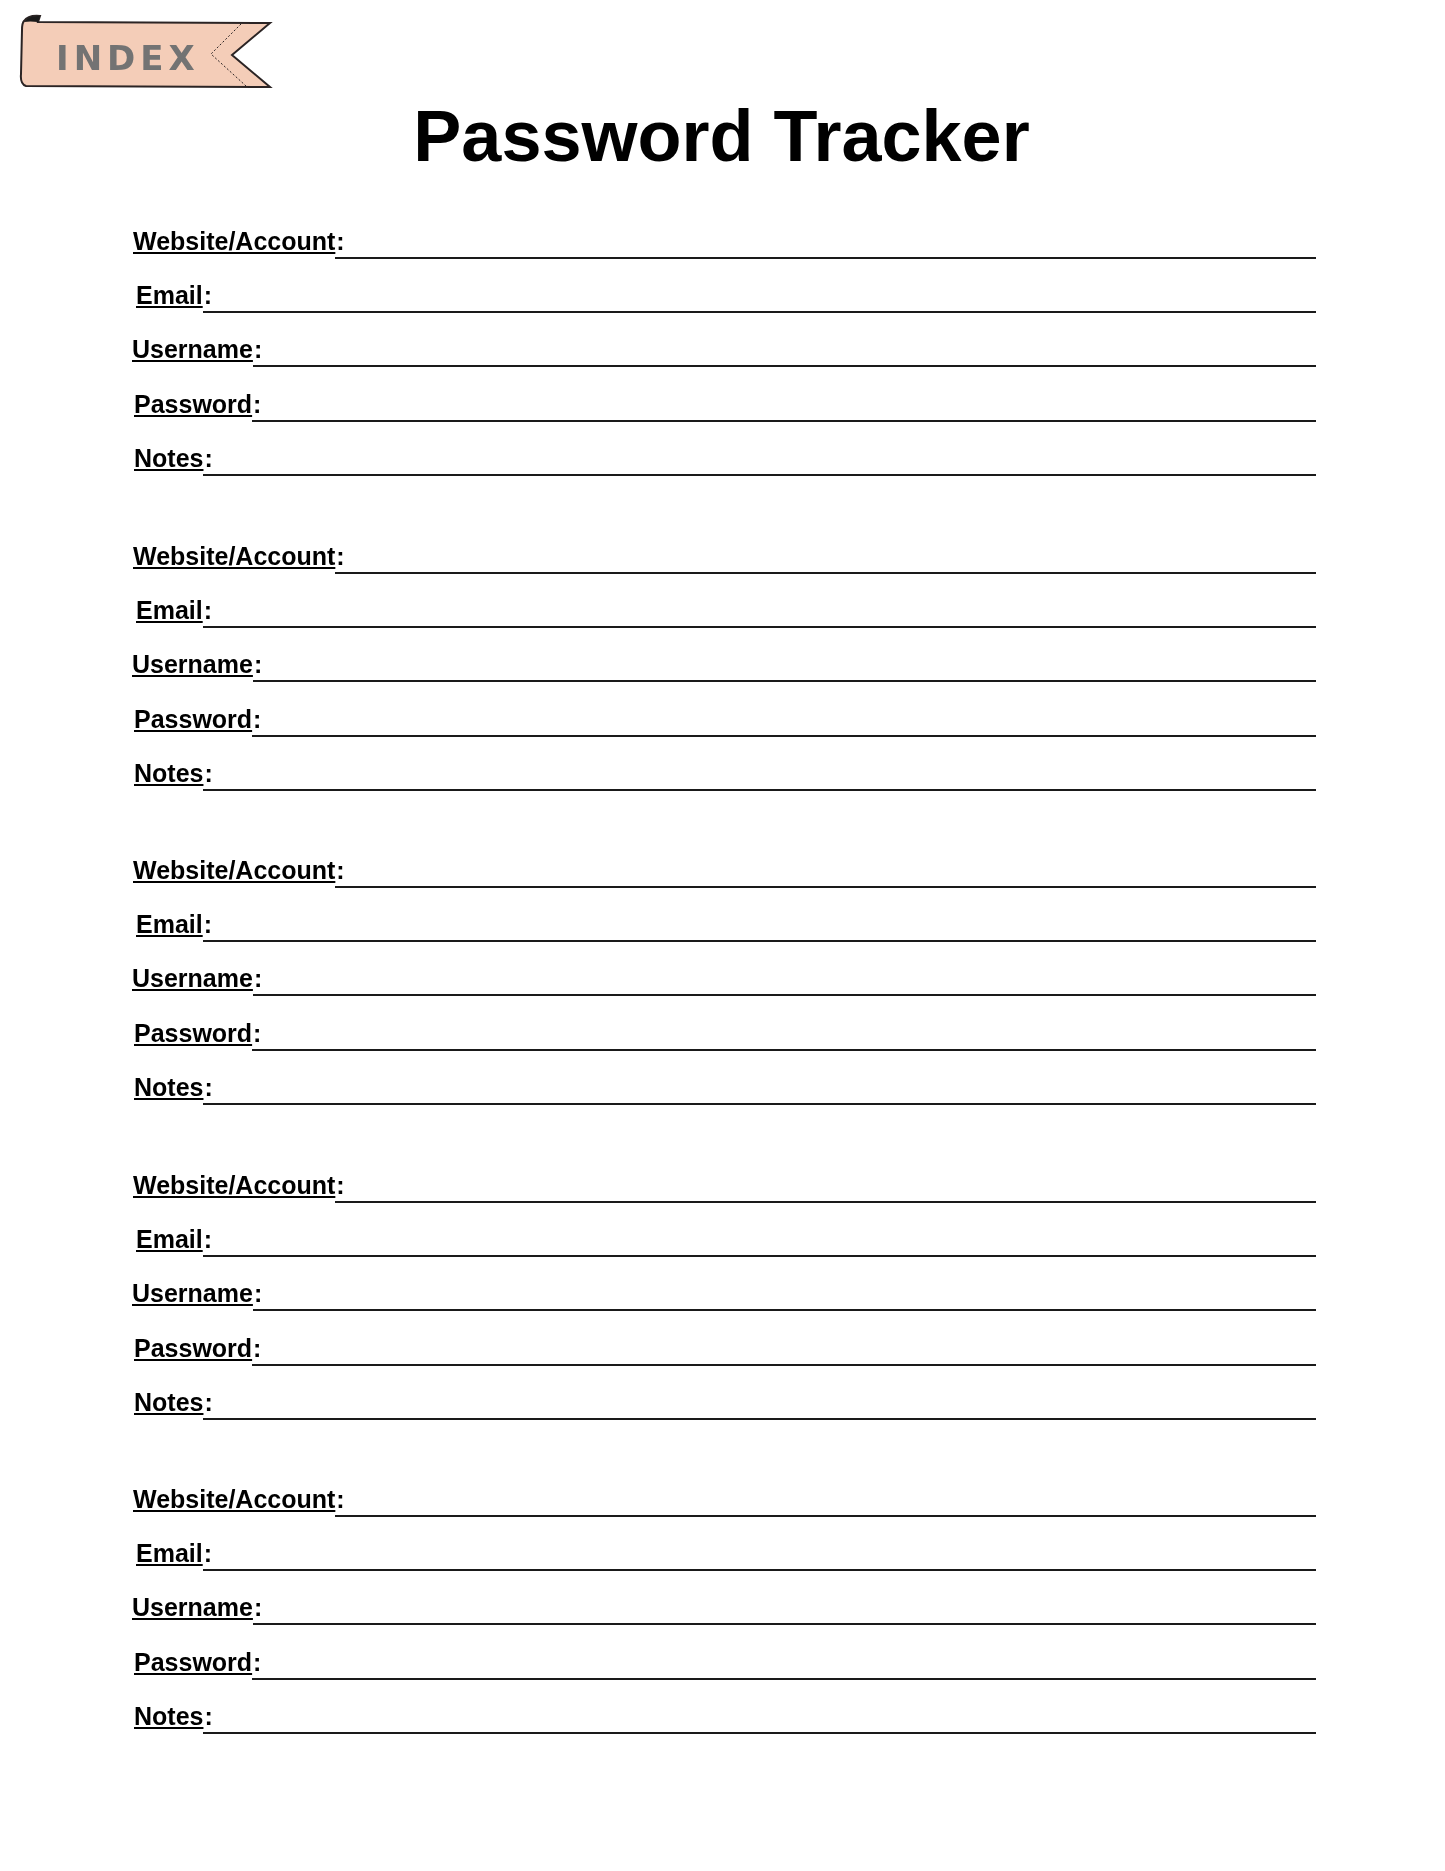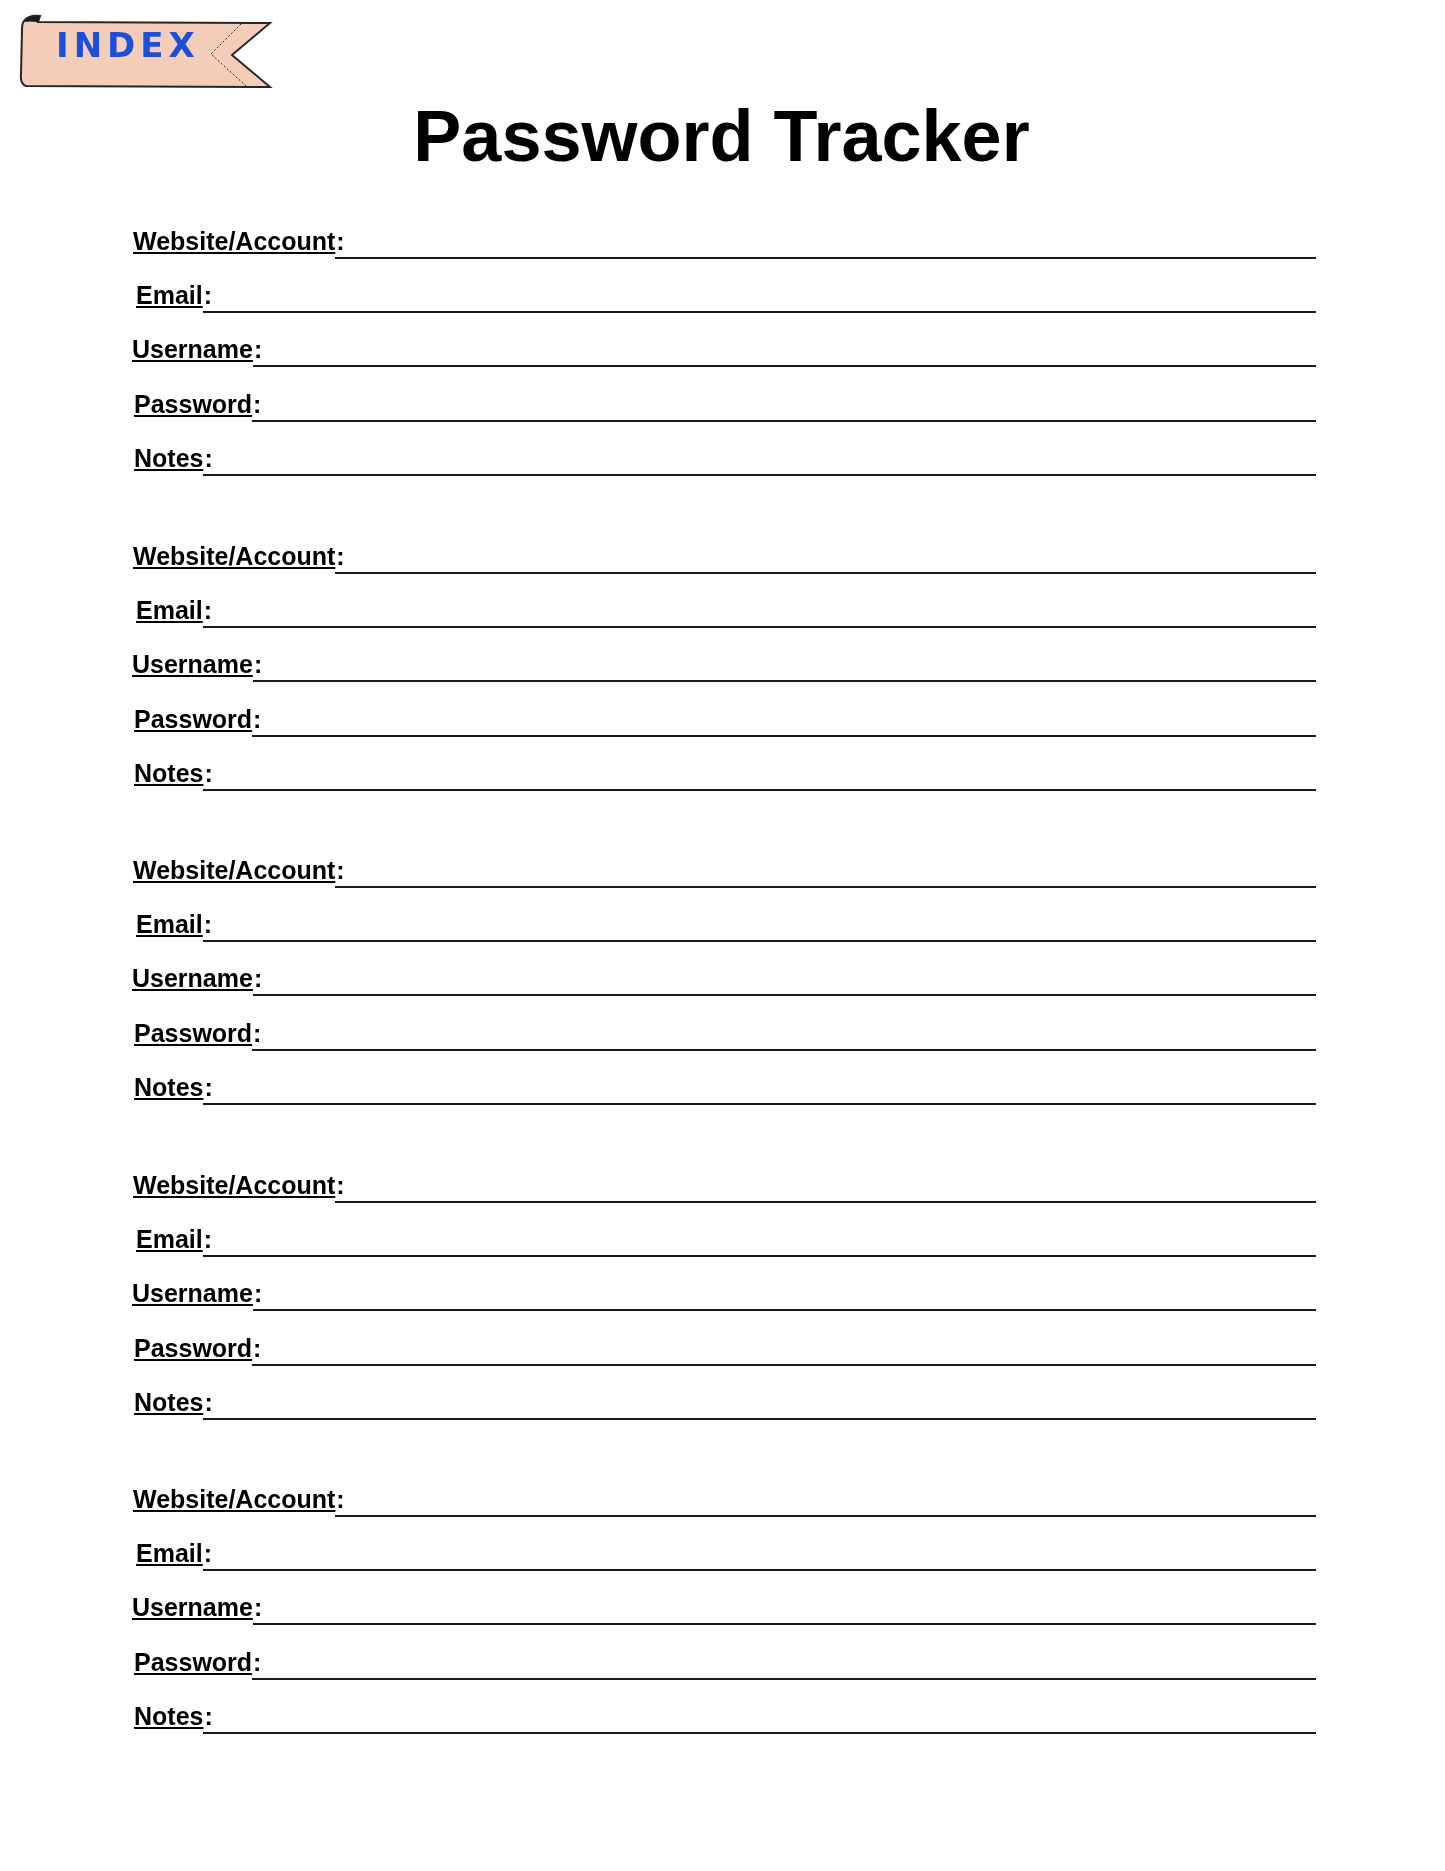--- a/index.html
+++ b/index.html
@@ -1,19 +1,19 @@
 <!DOCTYPE html>
 <html><head>
 <meta charset="utf-8">
 <style>
   html, body { margin: 0; padding: 0; background: #ffffff; }
   body { width: 1445px; height: 1871px; position: relative; overflow: hidden; font-family: "Liberation Sans", sans-serif; color: #000; }
   .index-tab { position: absolute; left: 18px; top: 14px; width: 255px; height: 74px; cursor: pointer; }
   .index-tab svg { position: absolute; left: 0; top: 0; }
-  .index-label { position: absolute; left: 38px; top: 11px; font-family: "DejaVu Sans", sans-serif; font-weight: bold; font-size: 34px; letter-spacing: 5px; color: #1d4ed8; }
+  .index-label { position: absolute; left: 38px; top: 24px; font-family: "DejaVu Sans", sans-serif; font-weight: bold; font-size: 34px; letter-spacing: 5px; color: #737373; }
   .title { position: absolute; left: 0; width: 1445px; top: 96px; text-align: center; font-weight: bold; font-size: 72px; line-height: 80px; margin: 0; transform: translateX(-1px); }
   .block { position: absolute; left: 133px; width: 1183px; }
   .row { position: absolute; left: 0; width: 1183px; height: 40px; display: flex; align-items: flex-end; }
   .row .lbl { font-weight: bold; font-size: 25px; line-height: 28px; white-space: nowrap; padding-bottom: 4px; text-decoration: underline; }
   .row .fill { flex: 1; height: 32px; border-bottom: 2.5px solid #1a1a1a; position: relative; font-weight: bold; font-size: 25px; line-height: 28px; cursor: text; }
   .row .fill .colon { position: absolute; left: 1px; bottom: 2px; font-weight: bold; }
 </style>
 </head>
 <body>
 

